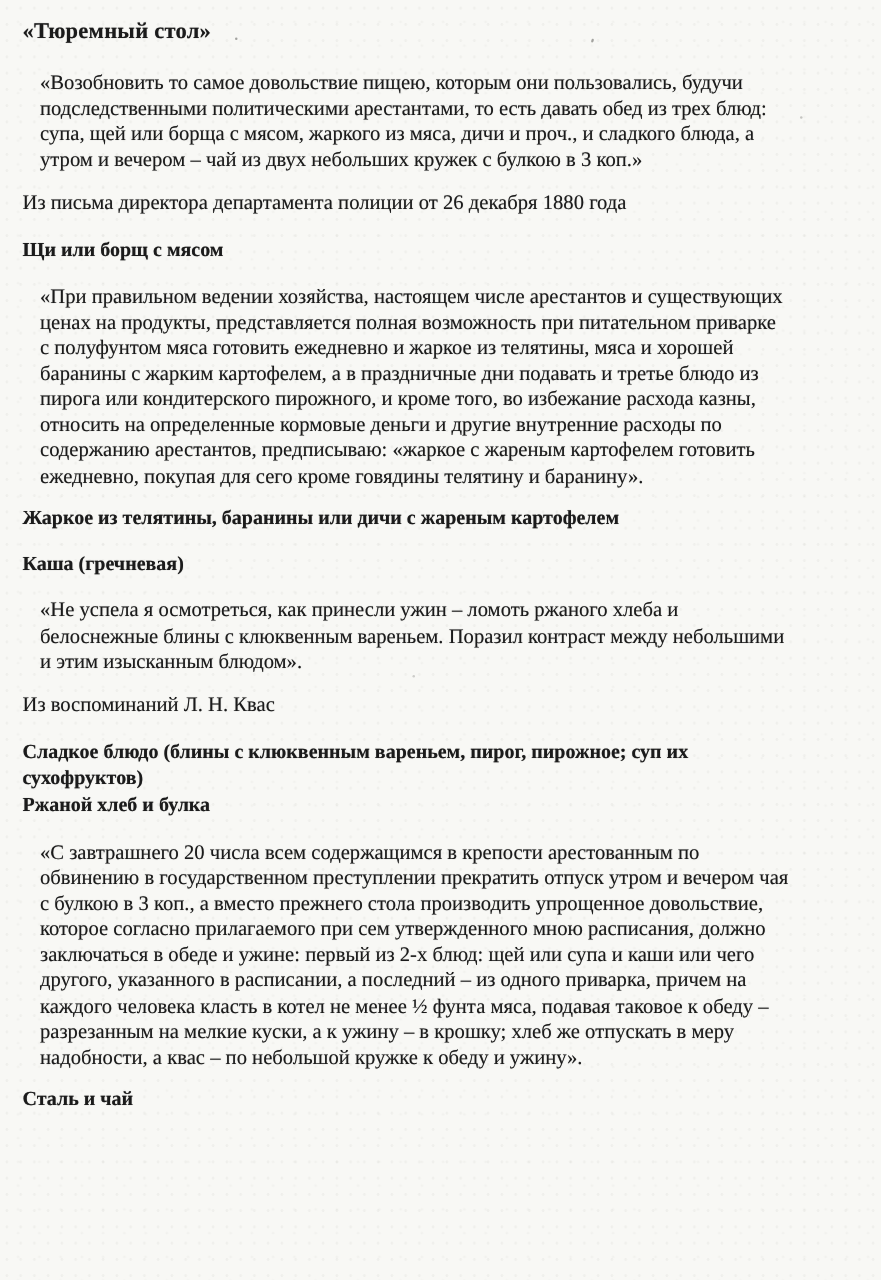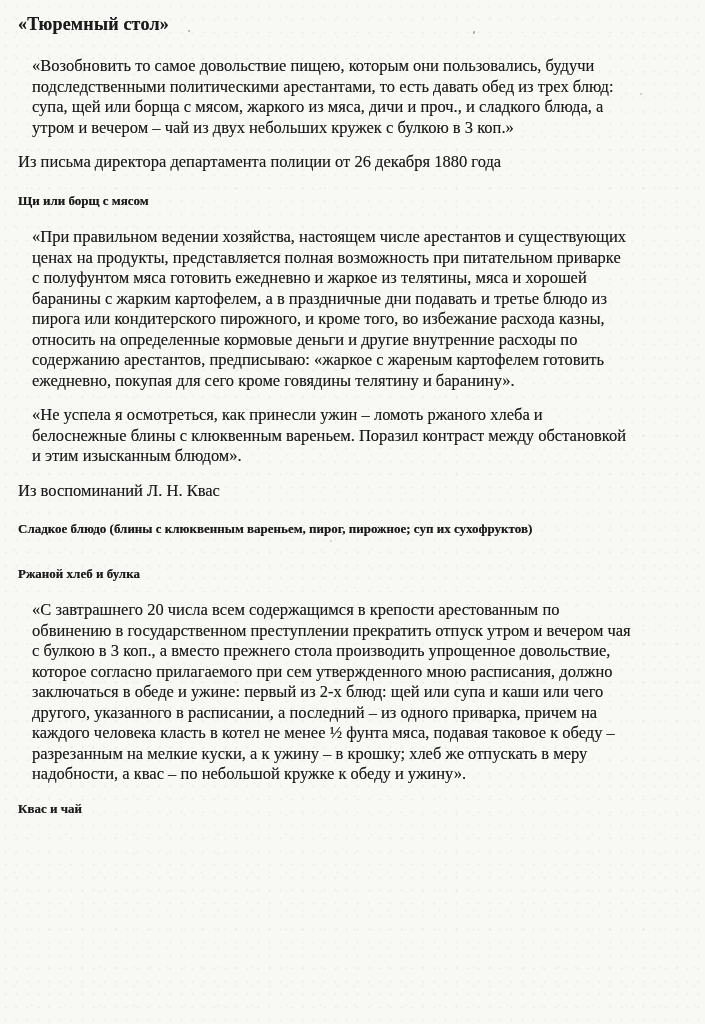--- a/index.html
+++ b/index.html
@@ -36,40 +36,40 @@
   }
   .doc-title {
     font-size: 18px;
     line-height: 24px;
     font-weight: 700;
     margin: 0 0 20px 0;
     letter-spacing: 0.2px;
     text-shadow: 0 0 0.6px rgba(25,25,25,0.6);
   }
   .heading {
-    font-size: 13px;
+    font-size: 16px;
     line-height: 20.5px;
     font-weight: 700;
     margin: 0 0 16px 0;
     text-shadow: 0 0 0.6px rgba(25,25,25,0.6);
   }
   .quote {
     font-size: 16.5px;
     line-height: 20.5px;
     margin: 14px;
     text-shadow: 0 0 0.6px rgba(30,30,30,0.5);
   }
   .source {
     font-size: 16.5px;
     line-height: 20.5px;
     margin: 0 0 18px 0;
     text-shadow: 0 0 0.6px rgba(30,30,30,0.5);
   }
   .heading.two-line {
-    margin-bottom: 24px;
+    margin-bottom: 2px;
   }
   
   .speck {
     position: absolute;
     background: rgba(60,60,55,0.45);
     border-radius: 50%;
     pointer-events: none;
   }
   .speck.s1 { left: 188px; top: 30px;  width: 2px; height: 2px; }
   .speck.s2 { left: 473px; top: 31px;  width: 2px; height: 3px; transform: rotate(20deg); }
@@ -82,29 +82,31 @@
 <div class="page">
 
   <h1 class="doc-title">«Тюремный стол»</h1>
 
   <p class="quote">«Возобновить то самое довольствие пищею, которым они пользовались, будучи подследственными политическими арестантами, то есть давать обед из трех блюд: супа, щей или борща с мясом, жаркого из мяса, дичи и проч., и сладкого блюда, а утром и вечером – чай из двух небольших кружек с булкою в 3 коп.»</p>
   <p class="source">Из письма директора департамента полиции от 26 декабря 1880 года</p>
 
   <h2 class="heading">Щи или борщ с мясом</h2>
   <p class="quote">«При правильном ведении хозяйства, настоящем числе арестантов и существующих ценах на продукты, представляется полная возможность при питательном приварке с полуфунтом мяса готовить ежедневно и жаркое из телятины, мяса и хорошей баранины с жарким картофелем, а в праздничные дни подавать и третье блюдо из пирога или кондитерского пирожного, и кроме того, во избежание расхода казны, относить на определенные кормовые деньги и другие внутренние расходы по содержанию арестантов, предписываю: «жаркое с жареным картофелем готовить ежедневно, покупая для сего кроме говядины телятину и баранину».</p>
 
+  <h2 class="heading">Жаркое из телятины, баранины или дичи с жареным картофелем</h2>
 
-  <p class="quote">«Не успела я осмотреться, как принесли ужин – ломоть ржаного хлеба и белоснежные блины с клюквенным вареньем. Поразил контраст между обстановкой и этим изысканным блюдом».</p>
+  <h2 class="heading">Каша (гречневая)</h2>
+  <p class="quote">«Не успела я осмотреться, как принесли ужин – ломоть ржаного хлеба и белоснежные блины с клюквенным вареньем. Поразил контраст между небольшими и этим изысканным блюдом».</p>
   <p class="source">Из воспоминаний Л. Н. Квас</p>
 
   <h2 class="heading two-line">Сладкое блюдо (блины с клюквенным вареньем, пирог, пирожное; суп их сухофруктов)</h2>
 
   <h2 class="heading">Ржаной хлеб и булка</h2>
   <p class="quote">«С завтрашнего 20 числа всем содержащимся в крепости арестованным по обвинению в государственном преступлении прекратить отпуск утром и вечером чая с булкою в 3 коп., а вместо прежнего стола производить упрощенное довольствие, которое согласно прилагаемого при сем утвержденного мною  расписания, должно заключаться в обеде и ужине: первый из 2-х блюд: щей или супа и каши или чего другого, указанного в расписании, а последний – из одного приварка, причем на каждого человека класть в котел не менее ½ фунта мяса, подавая таковое к обеду – разрезанным на мелкие куски, а к ужину – в крошку; хлеб же отпускать в меру надобности, а квас – по небольшой кружке к обеду и ужину».</p>
 
-  <h2 class="heading">Квас и чай</h2>
+  <h2 class="heading">Сталь и чай</h2>
 
   <span class="speck s1"></span>
   <span class="speck s2"></span>
   <span class="speck s3"></span>
   <span class="speck s4"></span>
 
 </div>
 
 </body></html>

